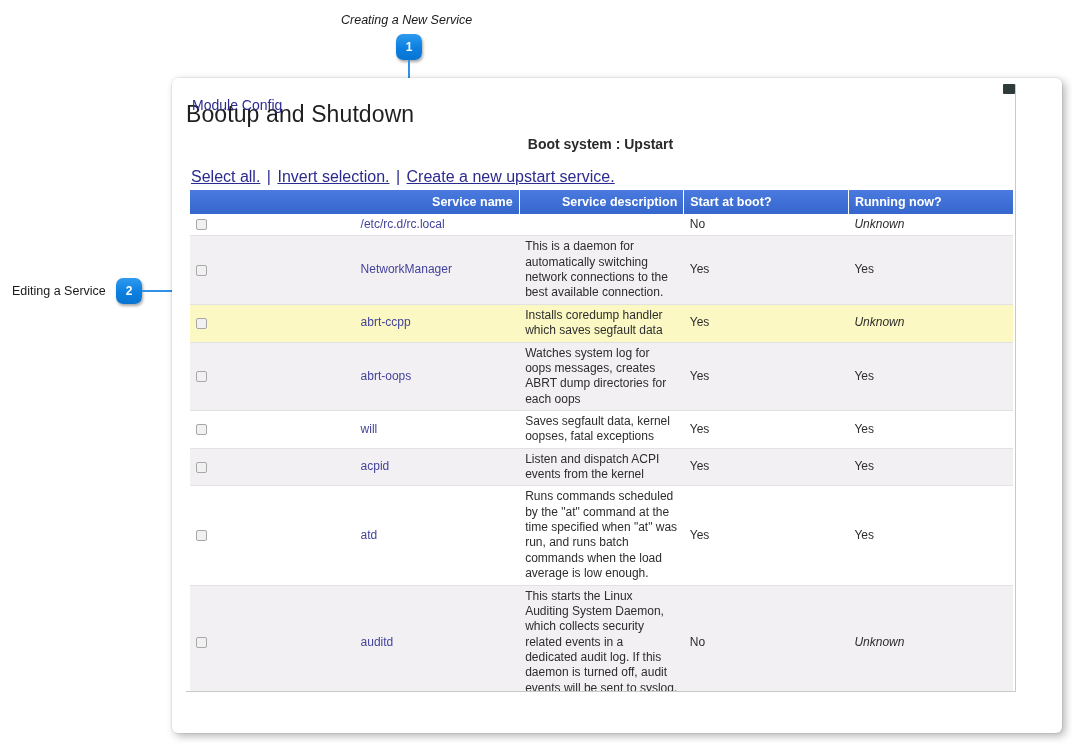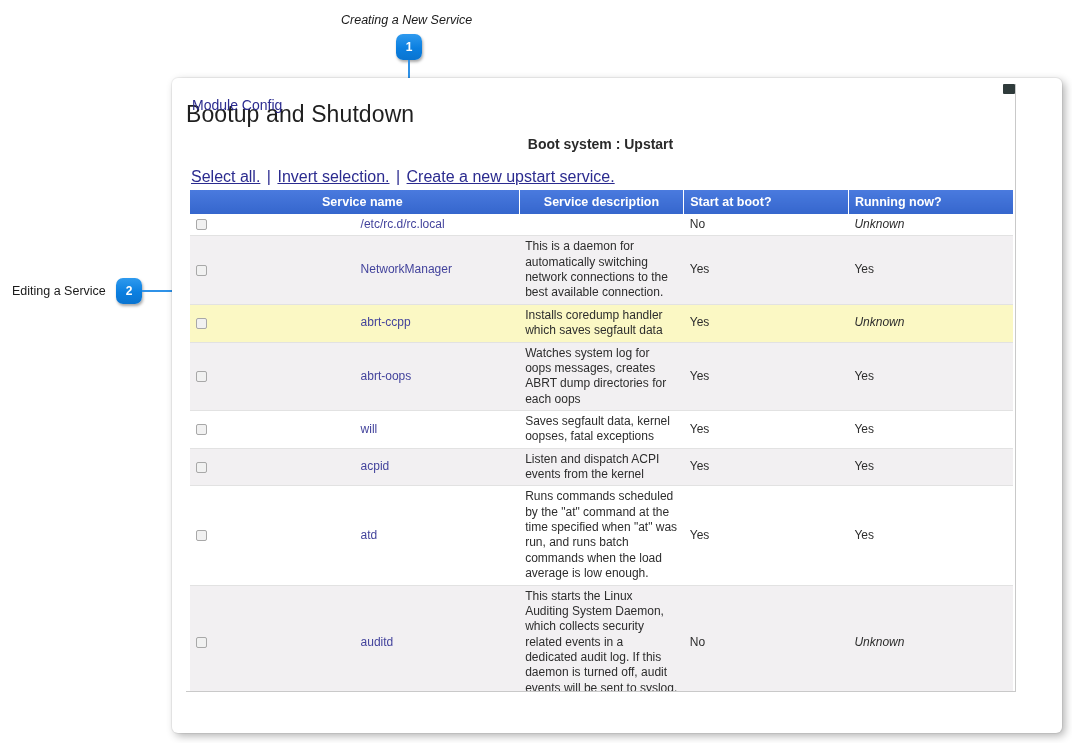--- a/index.html
+++ b/index.html
@@ -116,21 +116,21 @@
     margin-left: 4px;
     table-layout: fixed;
     font-size: 12px;
   }
   #services-table thead th {
     background: #3b6fd4;
     background: linear-gradient(to bottom, #4a7ade 0%, #3566cd 100%);
     color: #ffffff;
     font-size: 12.5px;
     font-weight: bold;
-    text-align: center;
+    text-align: right;
     padding: 5px 6px;
     vertical-align: top;
     border-right: 1px solid #ffffff;
   }
   #services-table thead th:last-child { border-right: none; }
   #services-table thead th.th-name { padding-left: 22px; }
   #services-table thead th.th-status { text-align: left; }
 
   #services-table td {
     padding: 3px 6px;

